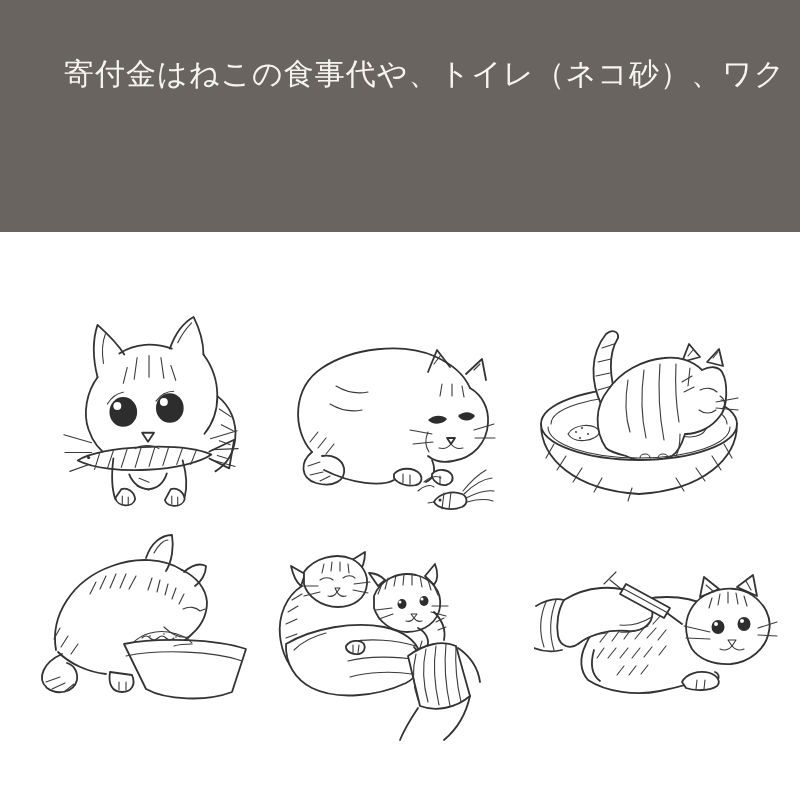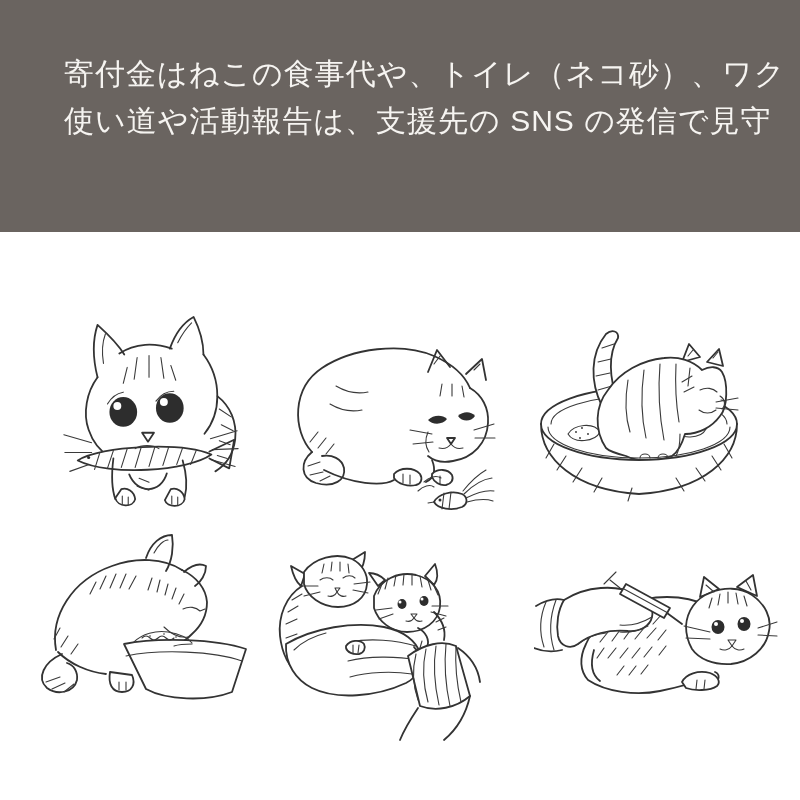--- a/index.html
+++ b/index.html
@@ -25,21 +25,20 @@
   .d  { fill:#2d2d2d; stroke:none; }
   .hl { fill:#fff; stroke:none; }
 </style>
 </head>
 <body>
 
 <div class="page">
 
   <div class="banner">
     <div class="line">寄付金はねこの食事代や、トイレ（ネコ砂）、ワク</div>
-    <div class="line">使い道や活動報告は、支援先の SNS の発信で見守</div>
   </div>
 
   <div class="content">
 
     <div class="illus" style="left:60px; top:78px; width:182px; height:198px;" aria-label="cat-with-fish-illustration">
       <svg viewBox="0 0 180 200" preserveAspectRatio="xMidYMid meet">
         <path class="s" d="M157,87 C170,97 177,113 175,131 C173,146 165,157 155,163"></path>
         <path class="t" d="M159,100 l12,8 M161,116 l12,6 M159,132 l11,4 M157,147 l10,3"></path>
         <path class="s" d="M36,68 C31,48 31,30 36,15 C46,24 57,35 63,45"></path>
         <path class="t" d="M42,54 C40,42 41,32 44,24"></path>

